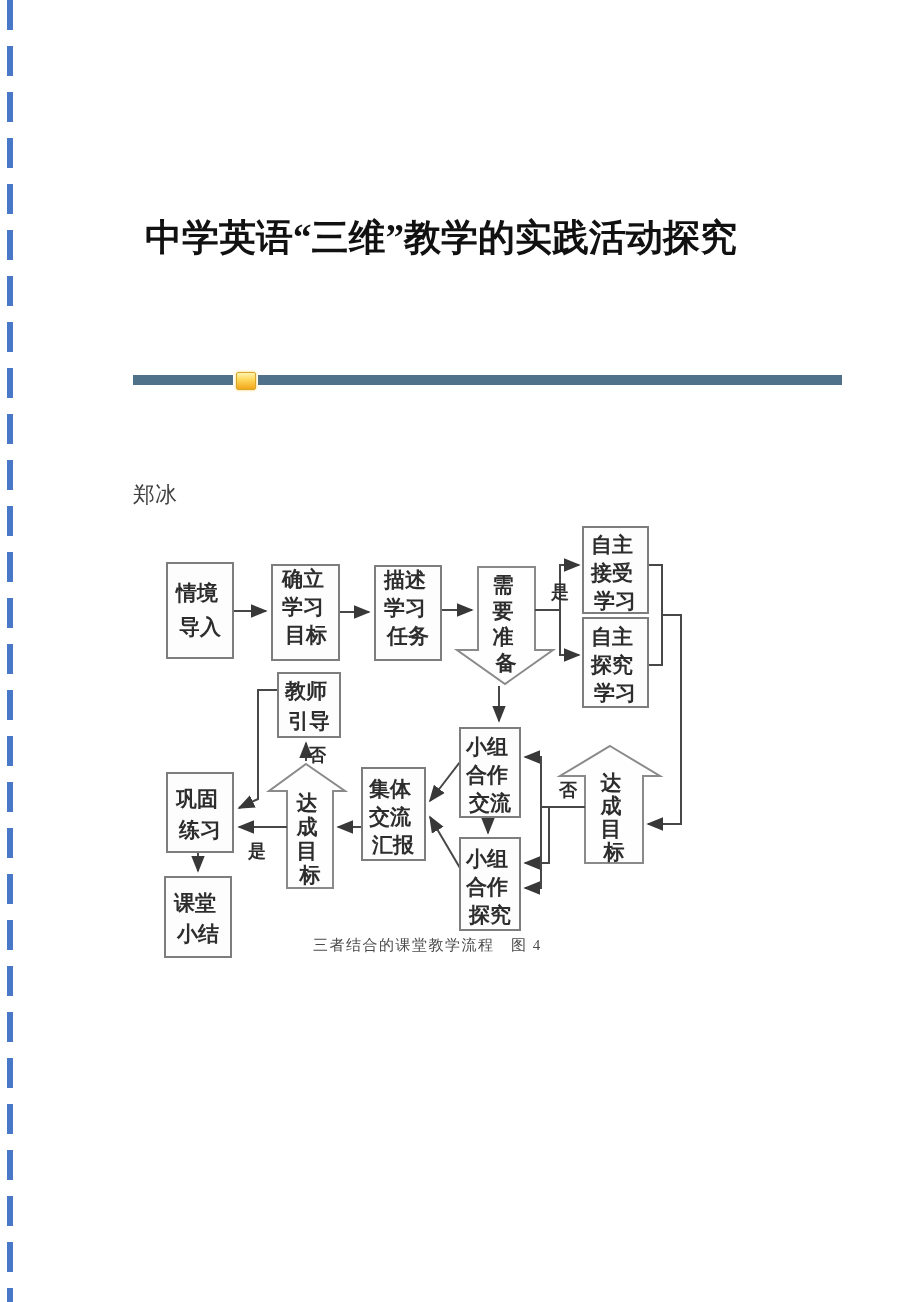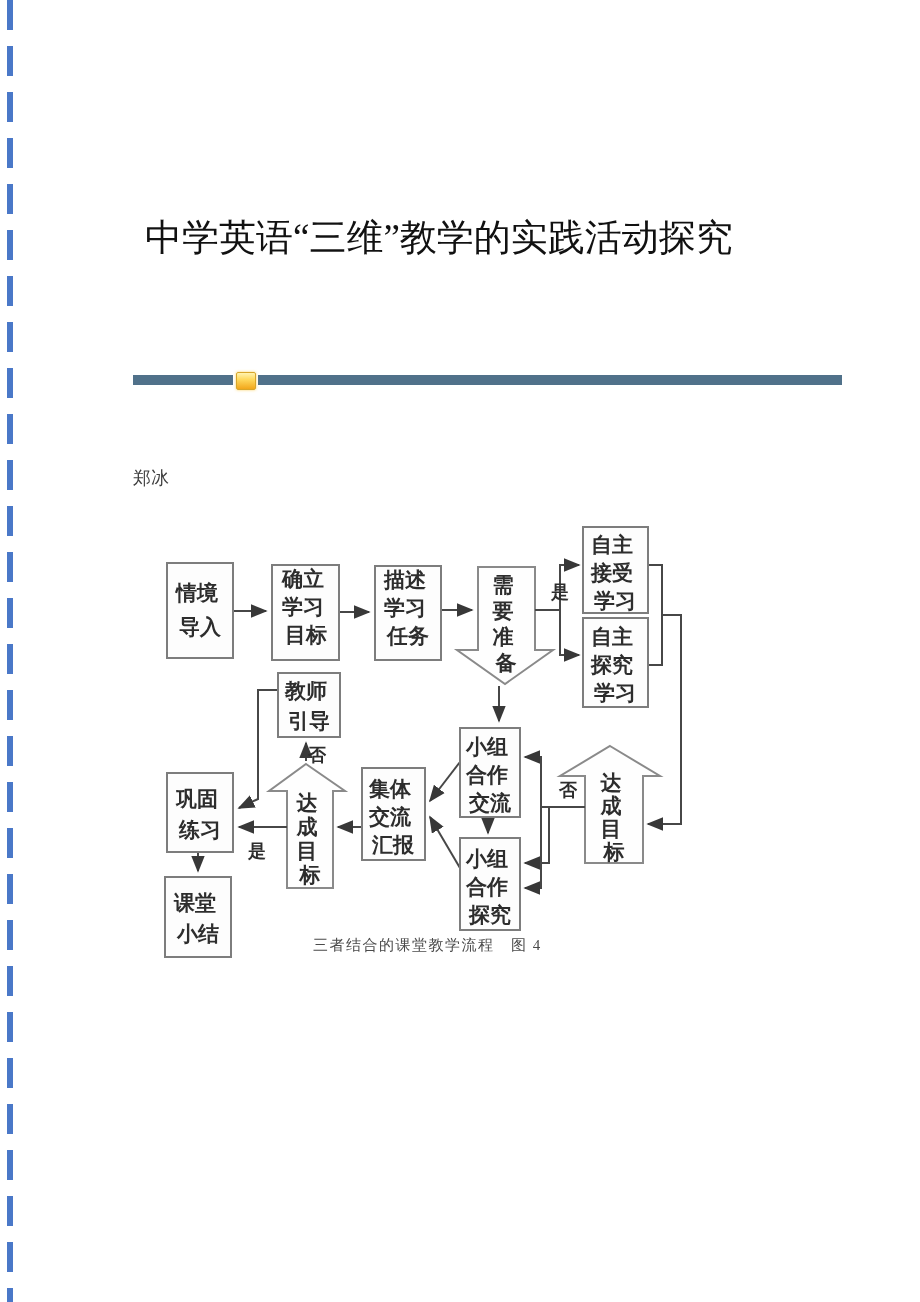--- a/index.html
+++ b/index.html
@@ -1,29 +1,29 @@
 <!DOCTYPE html>
 <html><head>
 <meta charset="utf-8">
 <style>
   html,body{margin:0;padding:0;background:#ffffff;}
   body{width:920px;height:1302px;position:relative;overflow:hidden;
        font-family:"Liberation Sans","DejaVu Sans",sans-serif;}
   .page-title{position:absolute;left:145px;top:213px;width:700px;
       font-family:"Liberation Serif","DejaVu Serif",serif;
-      font-weight:400;font-size:37px;letter-spacing:0px;color:#111;white-space:nowrap;}
+      font-weight:700;font-size:37px;letter-spacing:0px;color:#111;white-space:nowrap;}
   .divider{position:absolute;left:0;top:371px;width:920px;height:22px;}
   .divider .bar{position:absolute;top:4px;height:10px;background:#50718a;}
   .divider .bar-left{left:133px;width:100px;}
   .divider .bar-right{left:258px;width:584px;}
   .divider .marker{position:absolute;left:236px;top:1px;width:18px;height:16px;
       background:linear-gradient(180deg,#fff3b0 0%,#ffd95e 40%,#f2a71b 100%);
       border:1px solid #d8a62a;border-radius:2px;
       box-shadow:0 0 3px rgba(250,200,60,.8);}
-  .author{position:absolute;left:133px;top:466px;font-size:18px;color:#3f3f3f;}
+  .author{position:absolute;left:133px;top:480px;font-size:22px;color:#3f3f3f;}
   .caption{position:absolute;left:313px;top:936px;font-size:15px;color:#4a4a4a;
       font-family:"Liberation Serif","DejaVu Serif",serif;letter-spacing:1.5px;white-space:nowrap;}
   svg.flow{position:absolute;left:0;top:0;}
   .node{fill:#fdfdfd;stroke:#7d7d7d;stroke-width:2;}
   .fat{fill:#fefefe;stroke:#8a8a8a;stroke-width:2;stroke-linejoin:miter;}
   .conn{stroke:#474747;stroke-width:2;fill:none;}
   .bx{font-family:"Liberation Sans","DejaVu Sans",sans-serif;font-weight:700;
       font-size:21px;fill:#2d2d2d;text-anchor:middle;}
   .lbl{font-family:"Liberation Sans","DejaVu Sans",sans-serif;font-weight:700;
       font-size:18px;fill:#2d2d2d;text-anchor:middle;}

